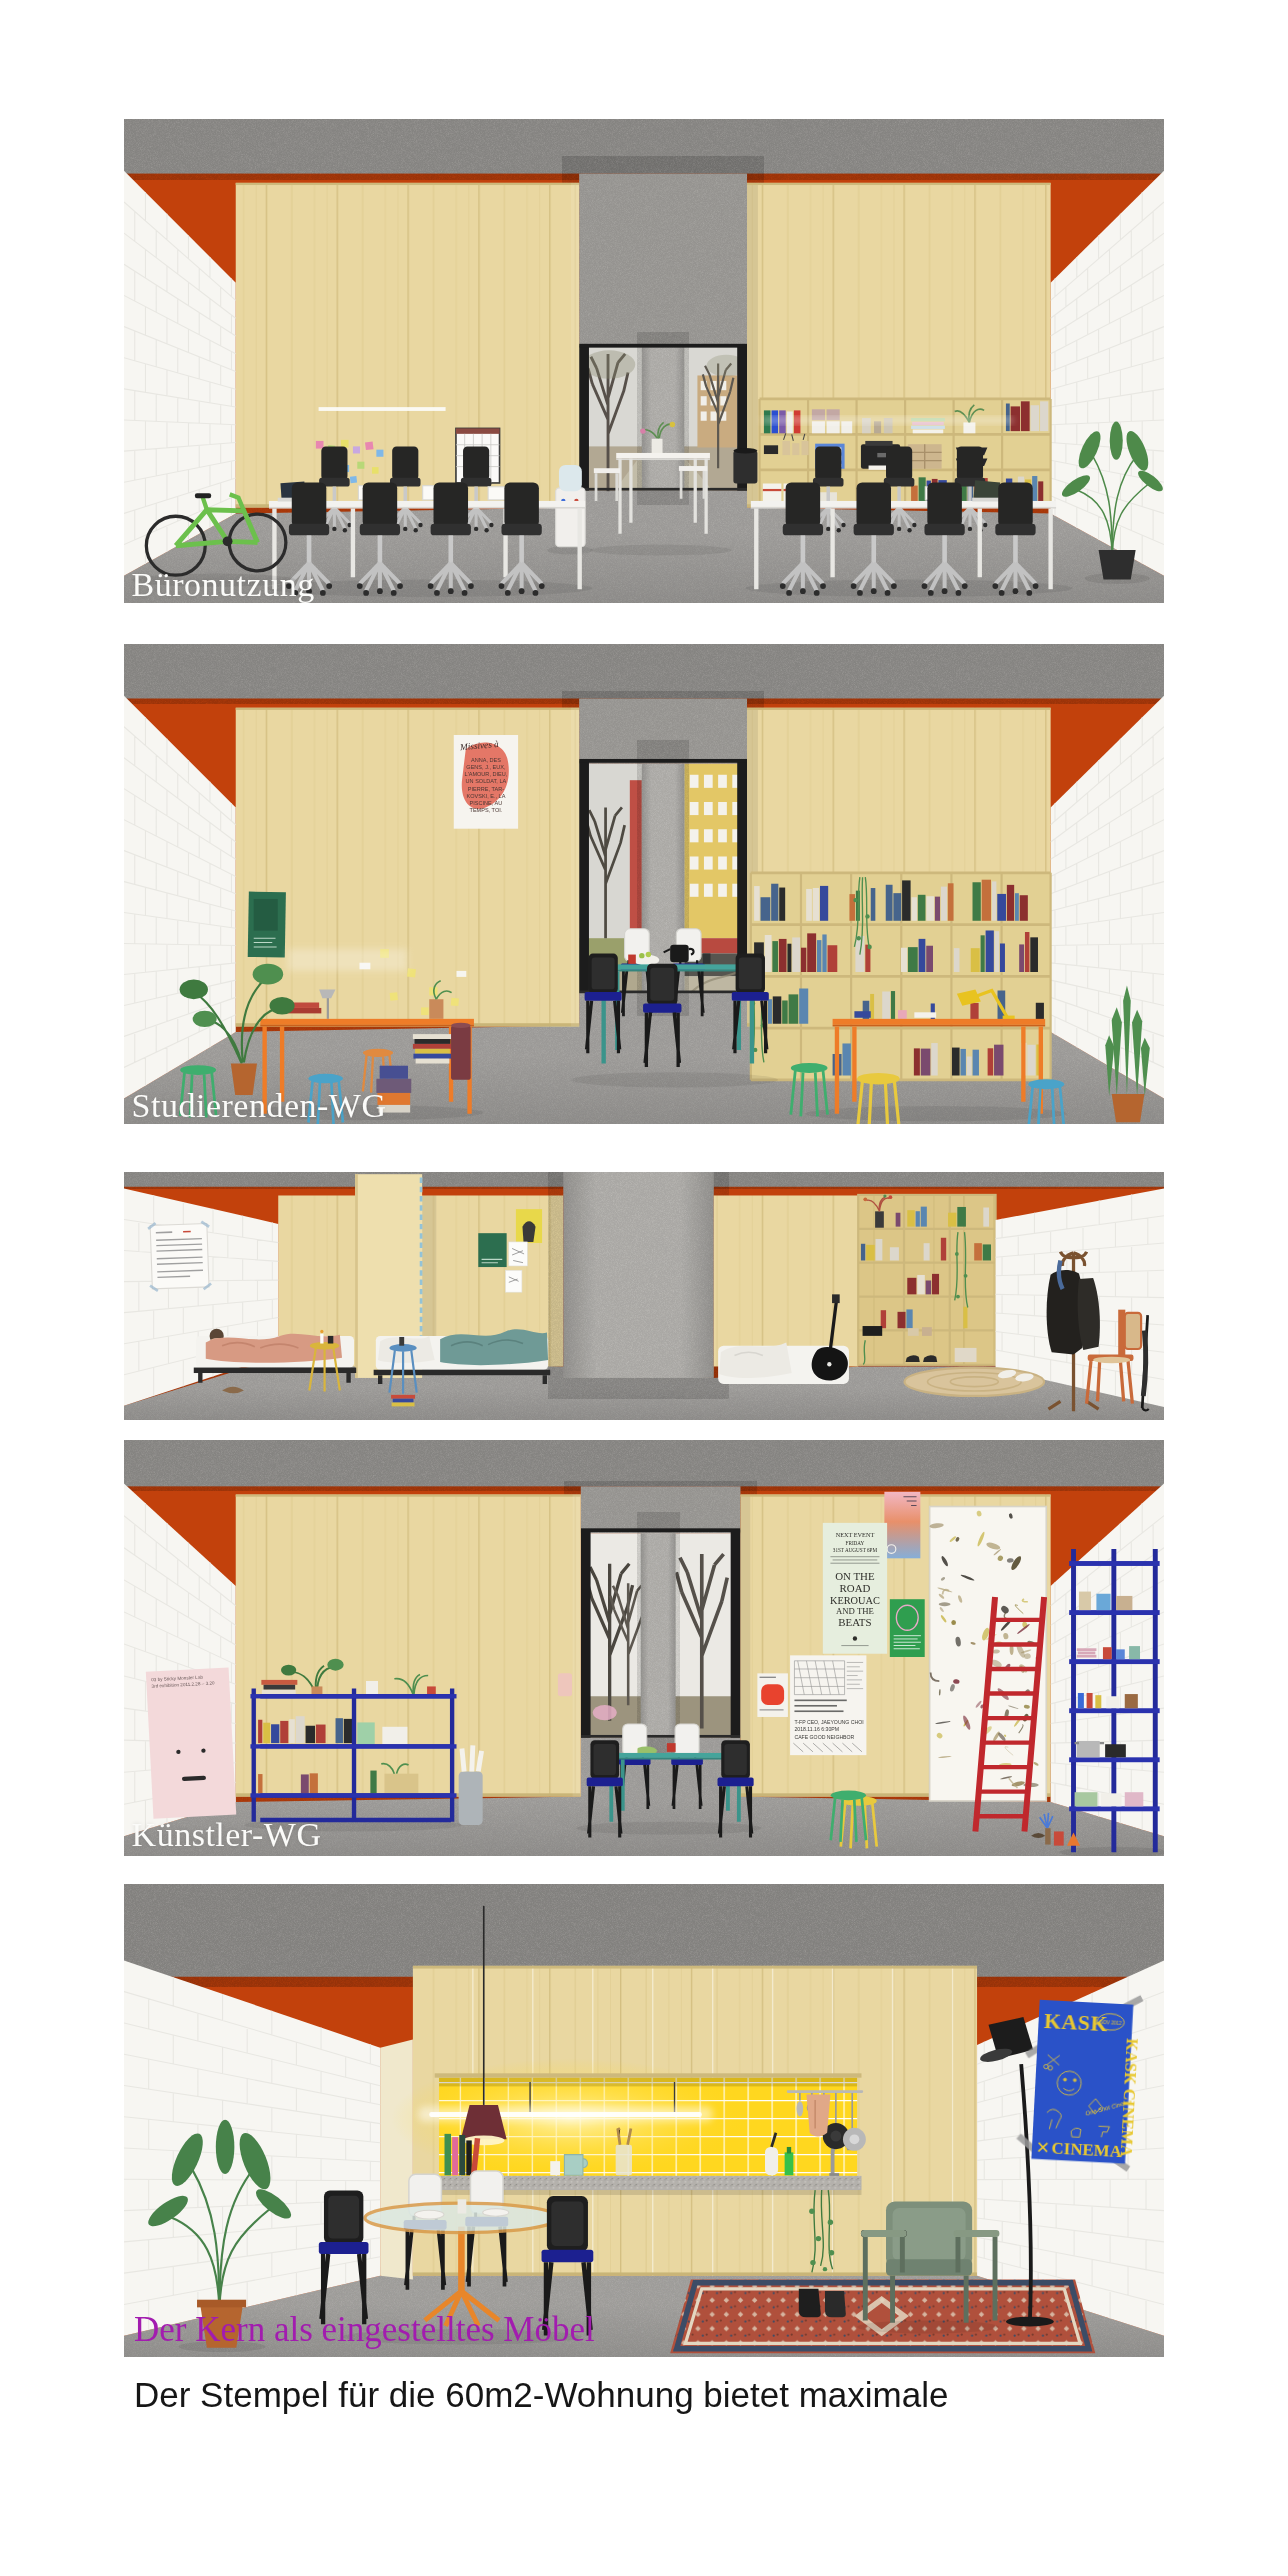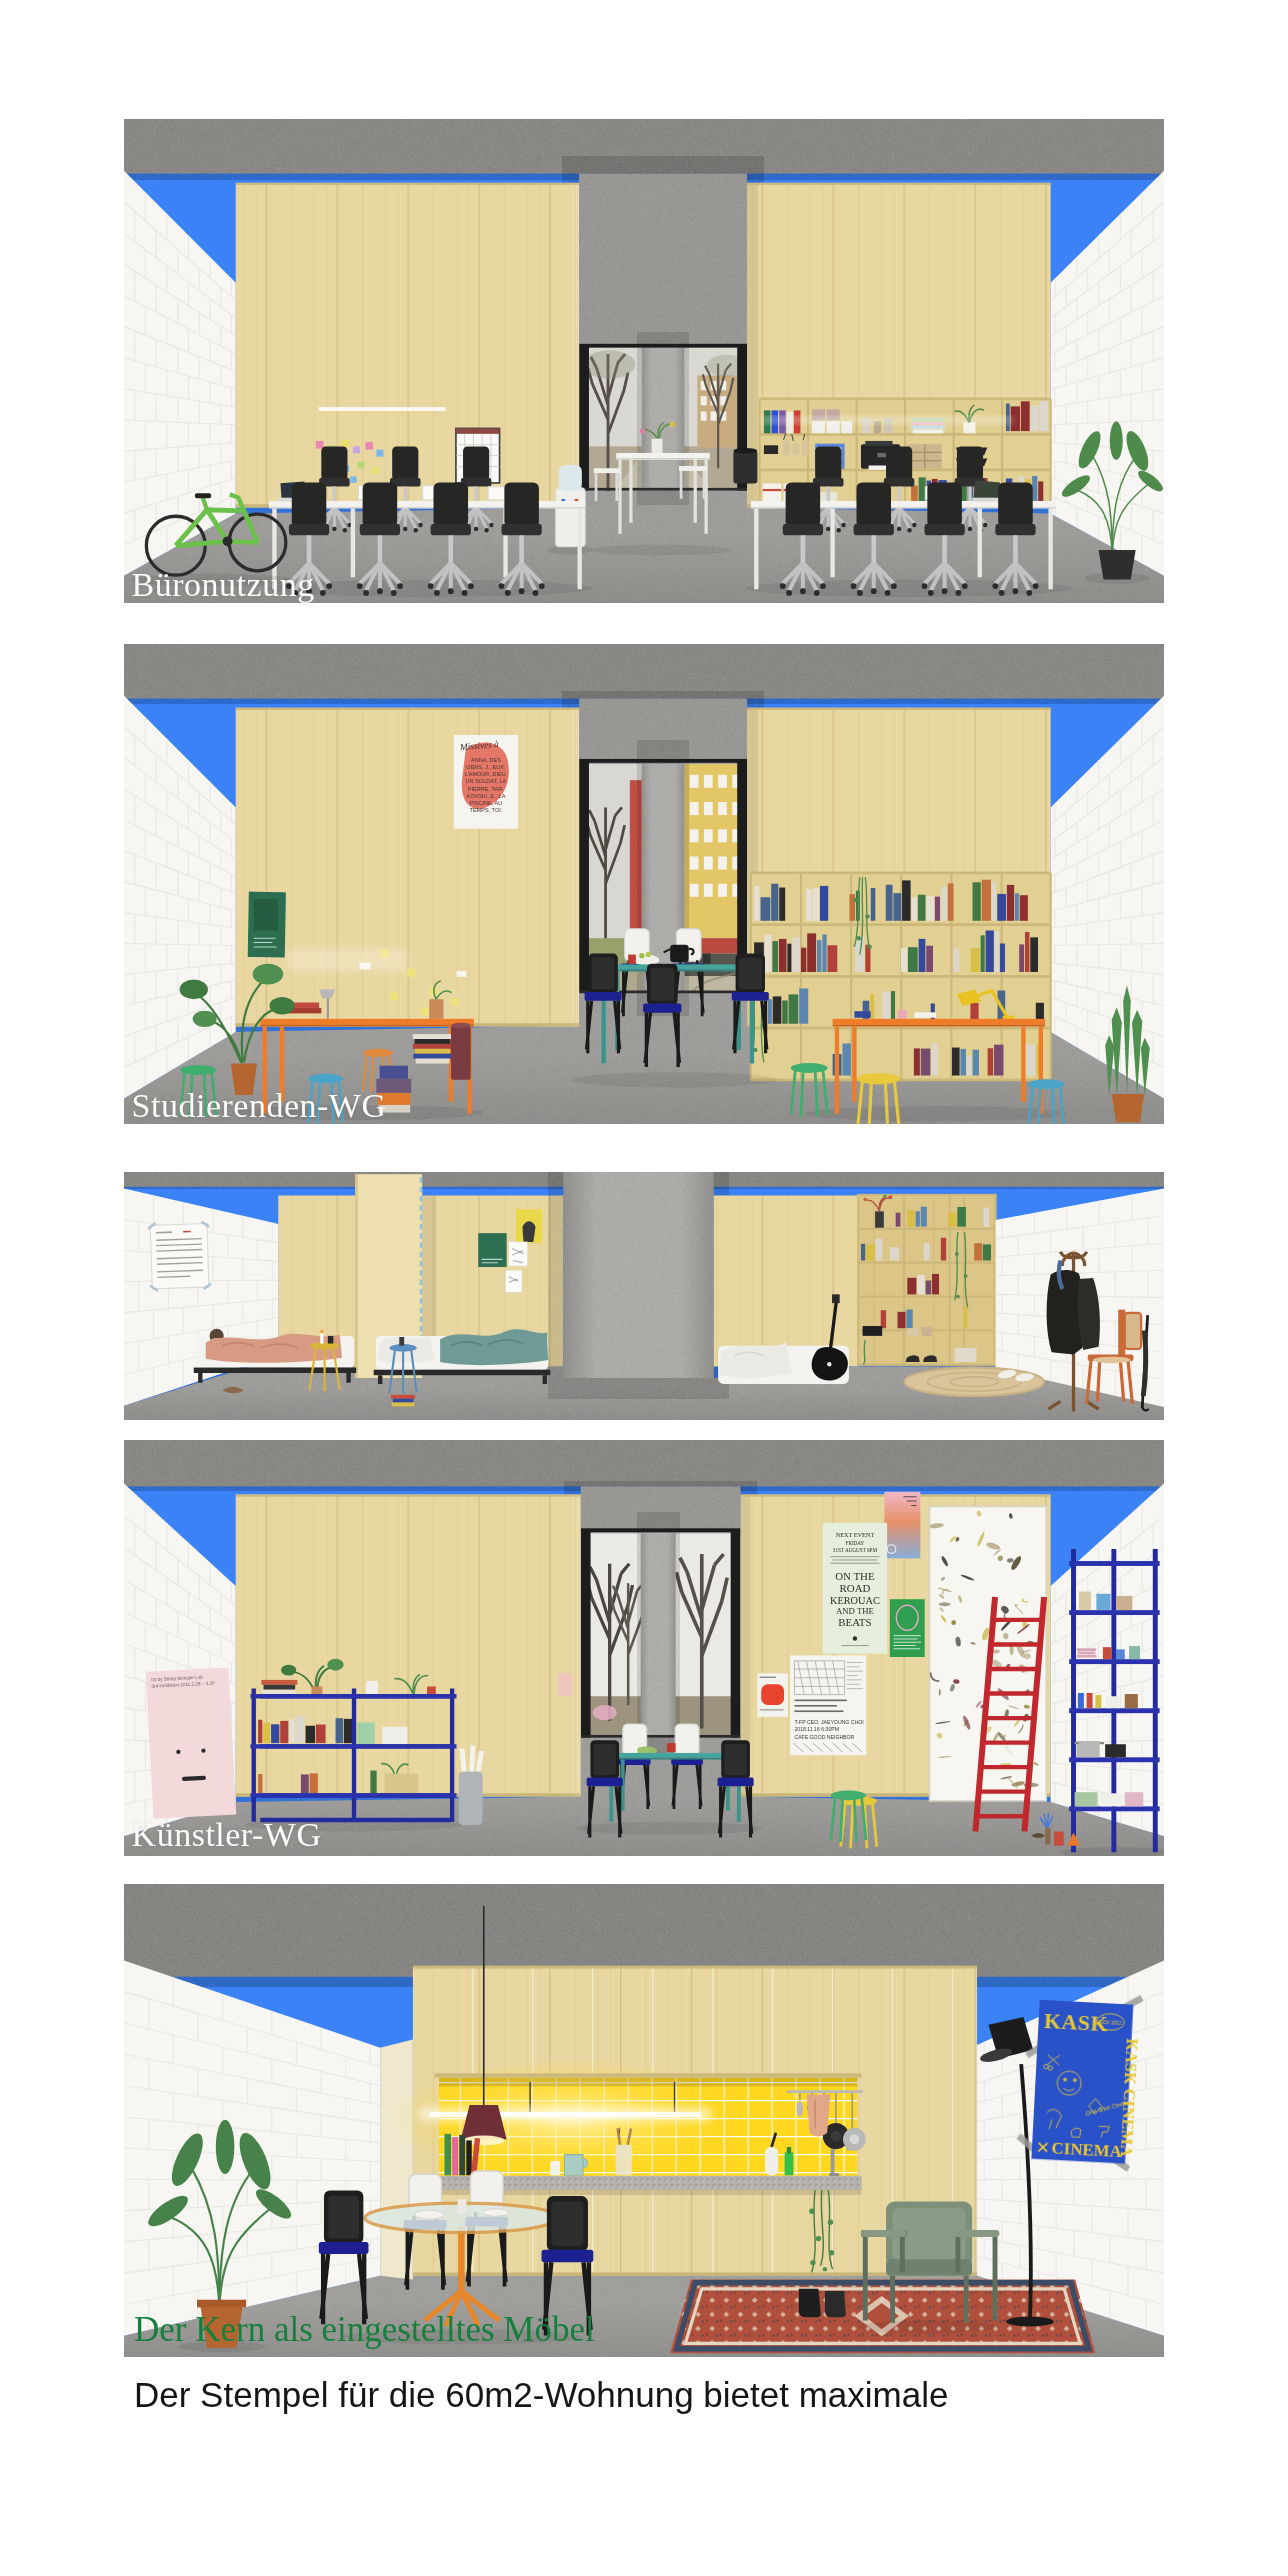--- a/index.html
+++ b/index.html
@@ -1,24 +1,24 @@
 <!DOCTYPE html>
 <html style="font-size:8.7px"><head>
 <meta charset="utf-8">
 <style>
   html,body{margin:0;padding:0}
   body{width:1288px;height:2576px;background:#ffffff;position:relative;
        font-family:"Liberation Sans",sans-serif;overflow:hidden}
-  .panel{position:absolute;left:124px;width:1040px;overflow:hidden;background:#3b82f6}
+  .panel{position:absolute;left:124px;width:1040px;overflow:hidden;background:#c2410c}
   .panel svg{position:absolute;left:0;top:0;width:100%;height:100%;display:block}
   .plabel{position:absolute;left:7.6px;bottom:1.1px;font-family:"Liberation Serif",serif;
           font-size:34px;color:#fbfbf9;letter-spacing:0.5px;line-height:1;
           text-shadow:0 0 4.4px rgba(0,0,0,.12);white-space:nowrap}
   .caption-title{position:absolute;left:134px;top:2312px;font-family:"Liberation Serif",serif;
-          font-size:35px;color:#15803d;line-height:1;white-space:nowrap;z-index:5}
+          font-size:35px;color:#a21caf;line-height:1;white-space:nowrap;z-index:5}
   .caption-lines{position:absolute;left:134px;top:2375px;font-family:Liberation Sans, sans-serif;
           font-size:35px;color:#161616;line-height:40px;white-space:nowrap}
   svg text{font-family:"Liberation Sans",sans-serif}
   svg .ts{font-family:"Liberation Serif",serif}
 </style>
 </head>
 <body>
 
 <svg width="0" height="0" style="position:absolute" aria-hidden="true">
 <defs>

